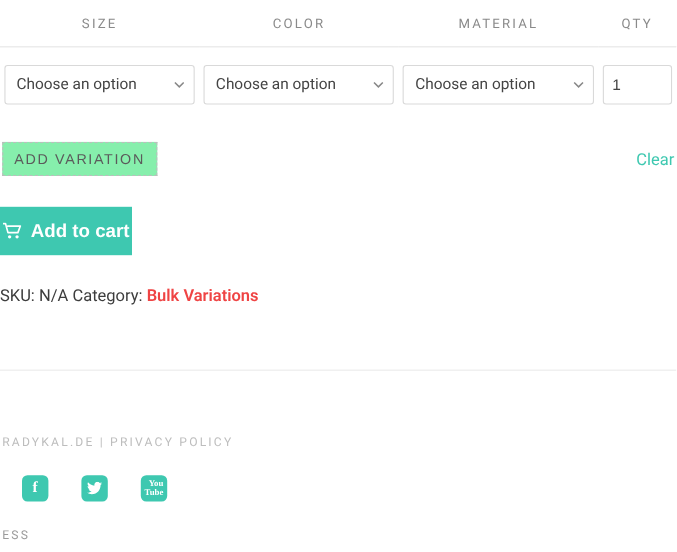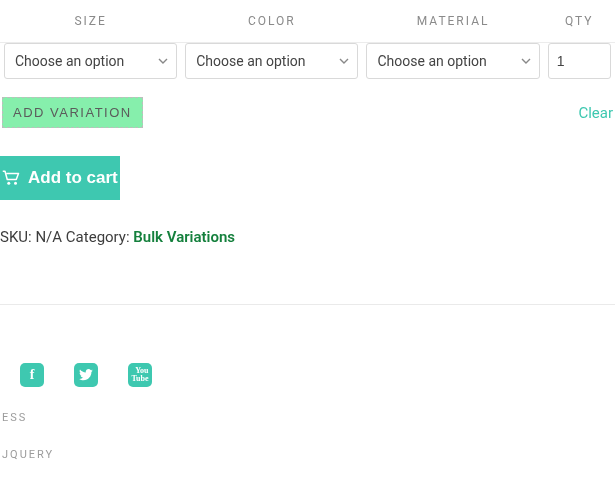--- a/index.html
+++ b/index.html
@@ -23,21 +23,21 @@
     font-weight: 400;
     font-size: 12px;
     letter-spacing: 2px;
     color: #8a8a8a;
     text-align: center;
     padding: 8px 4px 14px 4px;
     border-bottom: 1px solid #ececec;
     margin-left: 34px;
   }
   .variations-table td {
-    padding: 0 4px;
+    padding: 16px 4px;
     vertical-align: middle;
   }
   .col-size { width: 178px; }
   .col-color { width: 178px; }
   .col-material { width: 178px; }
   .col-qty { width: 70px; }
 
   .select-wrap {
     position: relative;
     width: 100%;
@@ -110,21 +110,21 @@
     cursor: pointer;
   }
   .add-to-cart .cart-icon { width: 18px; height: 16px; display: inline-block; }
 
   .meta {
     margin-top: 28px;
     font-size: 15px;
     color: #3d3d3d;
   }
   .meta .label { font-weight: 400; }
-  .meta a { color: #15803d; text-decoration: none; font-weight: 600; }
+  .meta a { color: #ef4444; text-decoration: none; font-weight: 600; }
 
   
   .footer-divider {
     height: 1px;
     background: #eaeaea;
     margin-top: 58px;
   }
   .footer {
     margin-top: 58px;
     padding: 0 2px;
@@ -238,20 +238,23 @@
 <div class="meta">
   <span class="label">SKU:</span>
   <span class="label">N/A</span>
   <span class="label">Category:</span>
   <a href="#">Bulk Variations</a>
 </div>
 
 <div class="footer-divider"></div>
 
 <div class="footer">
+  <div class="footer-top">
+    <a href="#">RADYKAL.DE</a><span> | </span><a href="#">PRIVACY POLICY</a>
+  </div>
 
   <div class="social">
     <div class="sicon">
         <span>f</span>
       </div>
     <div class="sicon">
       <svg viewBox="0 0 16 14" width="14" height="12">
           <path d="M16 1.7c-.6.3-1.2.5-1.9.6.7-.4 1.2-1.1 1.4-1.8-.6.4-1.4.7-2.1.8C12.8.5 12 0 11 0 9.2 0 7.7 1.5 7.7 3.3c0 .3 0 .5.1.8C5 3.9 2.6 2.6 1 .6c-.3.5-.4 1-.4 1.6 0 1.1.6 2.1 1.5 2.7-.5 0-1-.2-1.5-.4v.1c0 1.6 1.1 2.9 2.6 3.2-.3.1-.6.1-.9.1-.2 0-.4 0-.6-.1.4 1.3 1.6 2.2 3.1 2.2C3.6 11 2.1 11.6.5 11.6H0c1.5.9 3.2 1.5 5 1.5 6 0 9.3-5 9.3-9.3v-.4c.7-.5 1.2-1 1.7-1.7z" fill="#fff"></path>
         </svg>
     </div>

